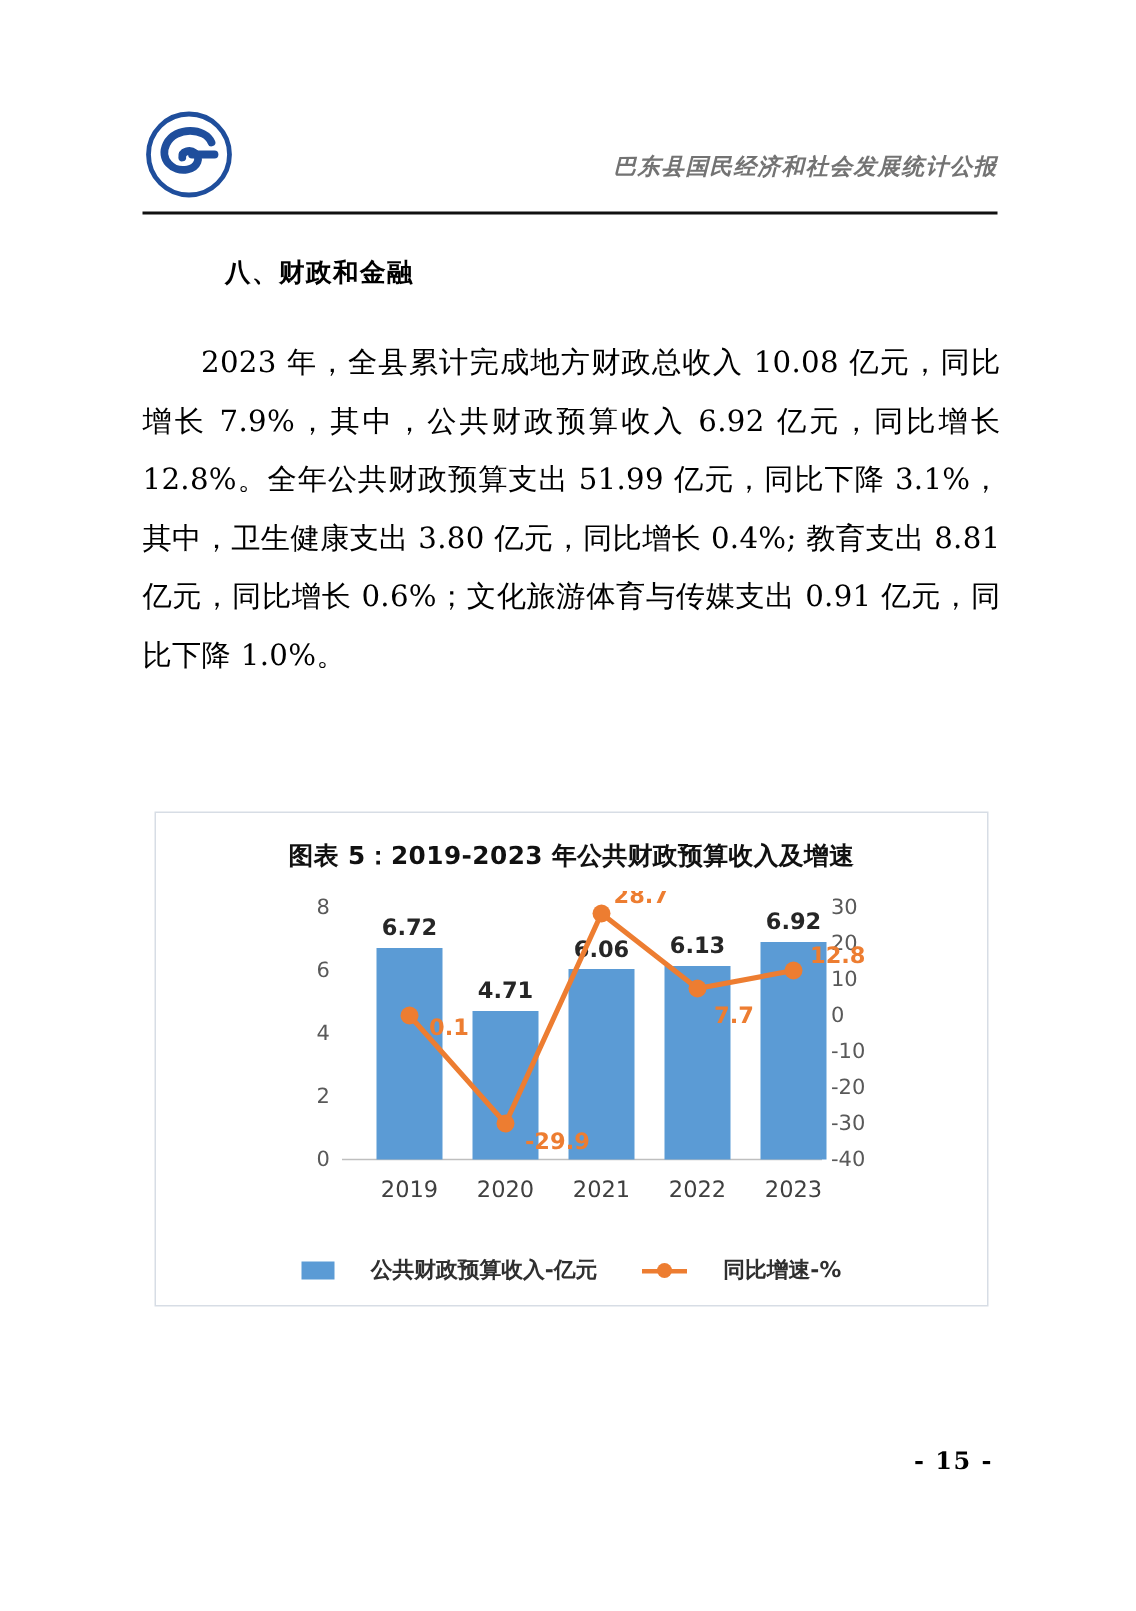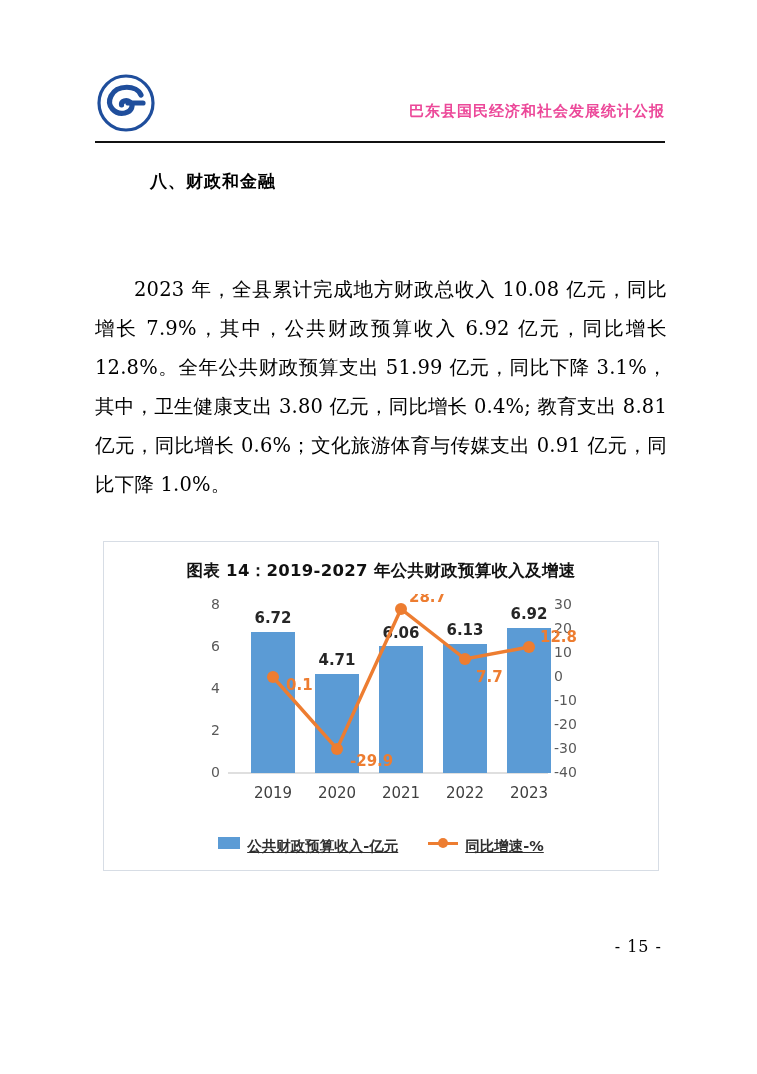--- a/index.html
+++ b/index.html
@@ -38,22 +38,23 @@
     height: 62px;
   }
   .header-title {
     position: absolute;
     right: 0;
     top: 30px;
     font-family: "DejaVu Sans", sans-serif;
     font-weight: bold;
     font-size: 15px;
     letter-spacing: 1px;
-    color: #ec4899;
+    color: #737373;
     white-space: nowrap;
+    font-style: italic;
   }
   .header-rule {
     position: absolute;
     left: 95px;
     top: 141px;
     width: 570px;
     height: 0;
     border-top: 2px solid #111111;
   }
 
@@ -72,21 +73,20 @@
     left: 95px;
     top: 222px;
     width: 572px;
     font-family: "DejaVu Serif", serif;
     font-size: 19.5px;
     line-height: 39px;
     text-align: justify;
     text-justify: inter-ideograph;
     text-indent: 2em;
     letter-spacing: 0.2px;
-    margin-top: 48px;
   }
   .tail-text {
     position: absolute;
     left: 95px;
     top: 888px;
     width: 572px;
     font-family: "DejaVu Serif", serif;
     font-size: 19.5px;
     line-height: 39px;
     text-indent: 2em;
@@ -133,23 +133,22 @@
     justify-content: center;
     align-items: center;
     gap: 30px;
     font-family: "DejaVu Sans", sans-serif;
     font-weight: bold;
     font-size: 14.5px;
     color: #2f2f2f;
   }
   .legend-item {
     display: flex;
-    align-items: flex-start;
-    gap: 7px;
-    text-decoration: underline;
+    align-items: center;
+    gap: 24px;
   }
   .legend-swatch-bar {
     width: 22px;
     height: 12px;
     background: #5b9bd5;
     display: inline-block;
   }
   .legend-swatch-line {
     width: 30px;
     height: 12px;
@@ -173,24 +172,25 @@
     width: 10px;
     height: 10px;
     border-radius: 50%;
     background: #ed7d31;
   }
 
   
   .page-number {
     position: absolute;
     right: 95px;
-    top: 937px;
+    top: 964px;
     font-family: "DejaVu Serif", serif;
     font-size: 16px;
     letter-spacing: 1px;
+    font-weight: bold;
   }
 
   text.axis-label {
     font-family: "DejaVu Sans", sans-serif;
     font-size: 14px;
     fill: #595959;
   }
   text.cat-label {
     font-family: "DejaVu Sans", sans-serif;
     font-size: 15px;
@@ -224,21 +224,21 @@
     </span>
     <div class="header-title">巴东县国民经济和社会发展统计公报</div>
   </div>
   <div class="header-rule"></div>
 
   <div class="section-title">八、财政和金融</div>
 
   <div class="body-text">2023 年，全县累计完成地方财政总收入 10.08 亿元，同比增长 7.9%，其中，公共财政预算收入 6.92 亿元，同比增长 12.8%。全年公共财政预算支出 51.99 亿元，同比下降 3.1%，其中，卫生健康支出 3.80 亿元，同比增长 0.4%; 教育支出 8.81 亿元，同比增长 0.6%；文化旅游体育与传媒支出 0.91 亿元，同比下降 1.0%。</div>
 
   <div class="chart-box">
-    <div class="chart-title">图表 14：2019-2027 年公共财政预算收入及增速</div>
+    <div class="chart-title">图表 5：2019-2023 年公共财政预算收入及增速</div>
 
     <svg class="plot" viewBox="0 0 556 225">
 
       <g>
         <text class="axis-label" x="116" y="15" text-anchor="end">8</text>
         <text class="axis-label" x="116" y="57" text-anchor="end">6</text>
         <text class="axis-label" x="116" y="99" text-anchor="end">4</text>
         <text class="axis-label" x="116" y="141" text-anchor="end">2</text>
         <text class="axis-label" x="116" y="183" text-anchor="end">0</text>
       </g>

